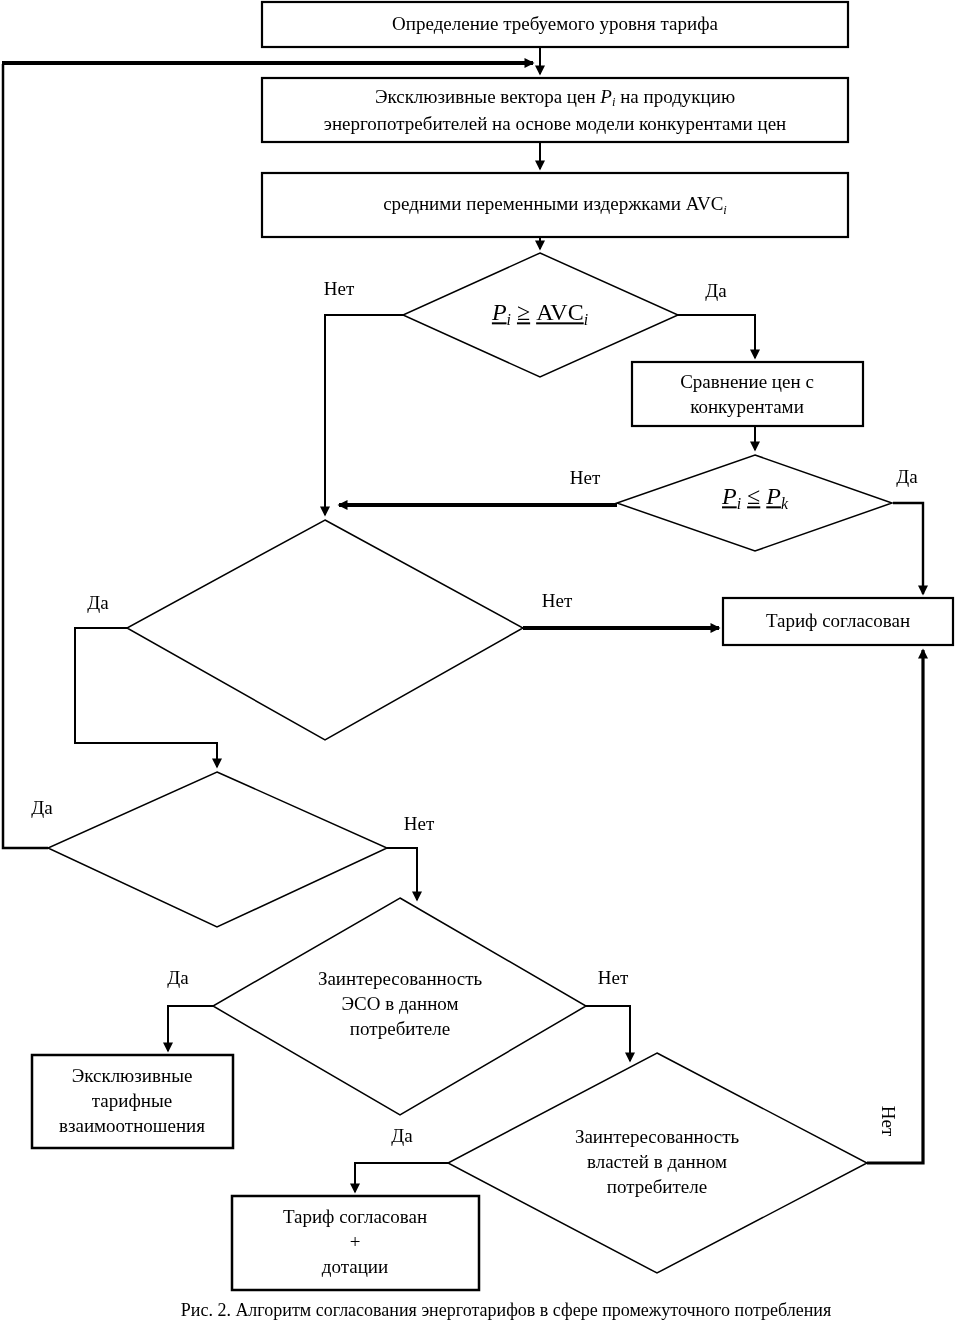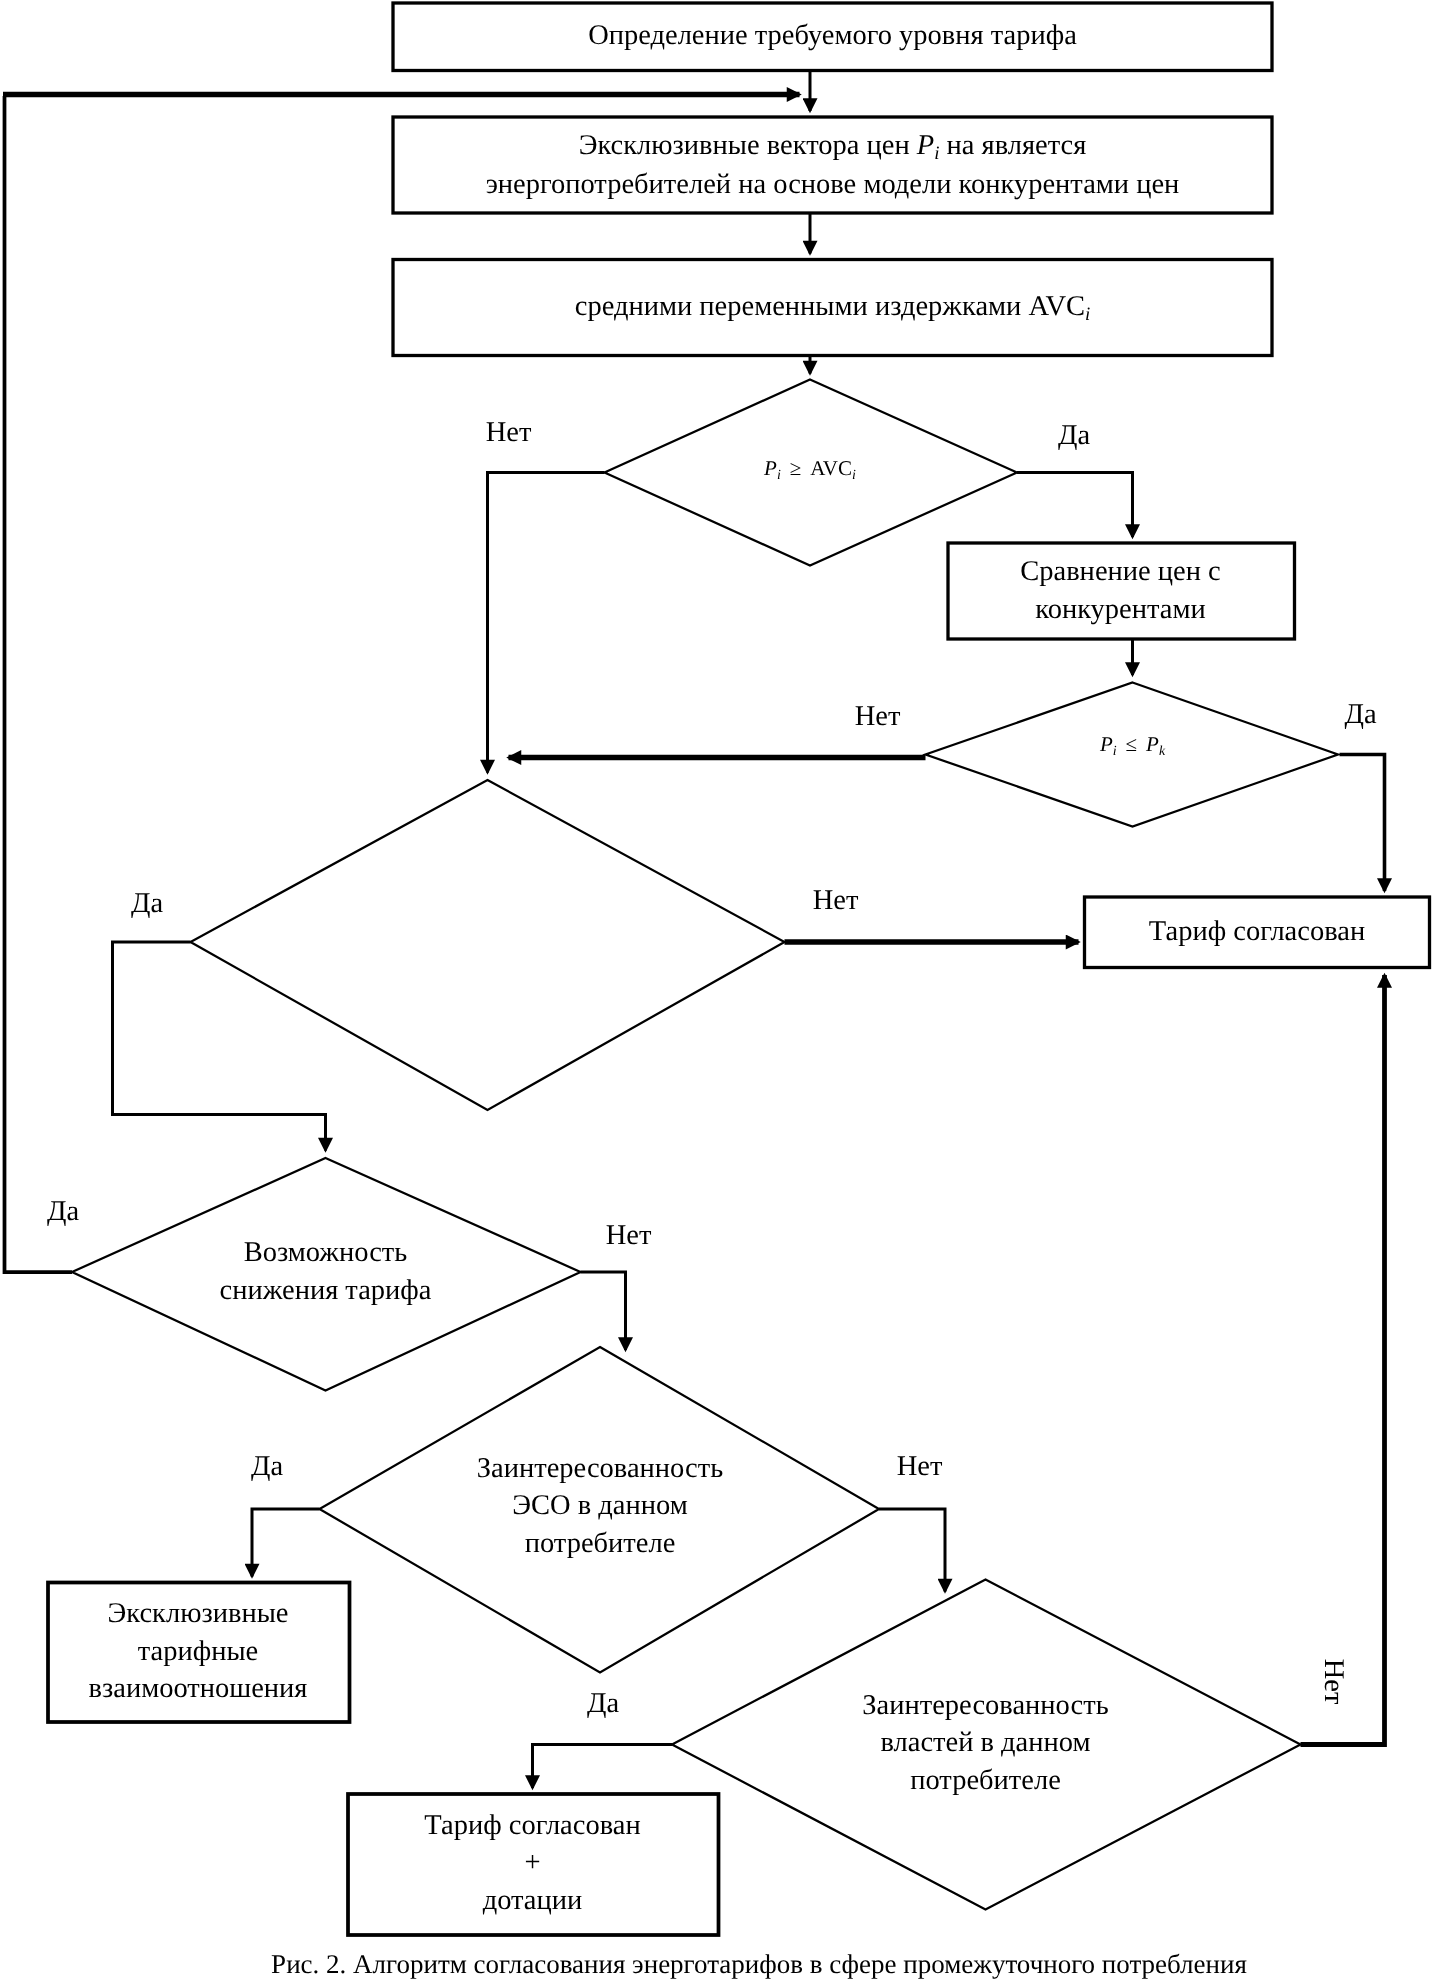--- a/index.html
+++ b/index.html
@@ -12,21 +12,21 @@
     position:absolute;transform:translate(-50%,-50%);
     text-align:center;font-size:19px;line-height:1.32;
   }
   .txt{white-space:pre-line;}
   .txtc .ln{white-space:normal;}
   .lbl{
     position:absolute;transform:translate(-50%,-50%);
     font-size:19px;white-space:nowrap;
   }
   .lbl.rot{transform:translate(-50%,-50%) rotate(90deg);}
-  .formula{font-size:14px;white-space:nowrap;}
+  .formula{font-size:24px;white-space:nowrap;text-decoration:underline;}
   .var{font-style:italic;}
   .sub{font-size:0.66em;vertical-align:-0.28em;}
   .op{padding:0 6px;}
   .caption{
     position:absolute;transform:translate(-50%,-50%);
     font-size:18px;white-space:nowrap;margin-left:26px;
   }
 </style>
 </head>
 <body>
@@ -77,42 +77,40 @@
     <polygon points="755,455 892,503 755,551 617,503" fill="#fff" stroke="#000" stroke-width="1.5"></polygon>
     <polygon points="325,520 523,628 325,740 127,628" fill="#fff" stroke="#000" stroke-width="1.5"></polygon>
     <polygon points="217,772 387,848 217,927 48,848" fill="#fff" stroke="#000" stroke-width="1.5"></polygon>
     <polygon points="400,898 586,1006 400,1115 213,1006" fill="#fff" stroke="#000" stroke-width="1.5"></polygon>
     <polygon points="657,1053 867,1163 657,1273 448,1163" fill="#fff" stroke="#000" stroke-width="1.5"></polygon>
   </svg>
 
   <div class="node-text txt" style="left:555px;top:24px;width:580px">Определение требуемого уровня тарифа</div>
 
   <div class="node-text txtc" style="left:555px;top:110px;width:580px">
-    <div class="ln"><span>Эксклюзивные вектора цен </span><span class="var">P</span><span class="var sub">i</span><span> на является</span></div>
+    <div class="ln"><span>Эксклюзивные вектора цен </span><span class="var">P</span><span class="var sub">i</span><span> на продукцию</span></div>
     <div class="ln">энергопотребителей на основе модели конкурентами цен</div>
   </div>
 
   <div class="node-text txtc" style="left:555px;top:205px;width:580px">
     <div class="ln"><span>средними переменными издержками </span><span>AVC</span><span class="var sub">i</span></div>
   </div>
 
   <div class="node-text txtc formula" style="left:540px;top:314px">
     <span class="ln"><span class="var">P</span><span class="var sub">i</span><span class="op">≥</span><span>AVC</span><span class="var sub">i</span></span>
   </div>
 
   <div class="node-text txt" style="left:747px;top:394px;width:220px">Сравнение цен с
 конкурентами</div>
 
   <div class="node-text txtc formula" style="left:755px;top:498px">
     <span class="ln"><span class="var">P</span><span class="var sub">i</span><span class="op">≤</span><span class="var">P</span><span class="var sub">k</span></span>
   </div>
 
   <div class="node-text txt" style="left:838px;top:621px;width:226px">Тариф согласован</div>
-  <div class="node-text txt" style="left:217px;top:848px;width:220px">Возможность
-снижения тарифа</div>
   <div class="node-text txt" style="left:400px;top:1004px;width:250px">Заинтересованность
 ЭСО в данном
 потребителе</div>
   <div class="node-text txt" style="left:132px;top:1101px;width:195px">Эксклюзивные
 тарифные
 взаимоотношения</div>
   <div class="node-text txt" style="left:657px;top:1162px;width:290px">Заинтересованность
 властей в данном
 потребителе</div>
   <div class="node-text txt" style="left:355px;top:1242px;width:240px">Тариф согласован

